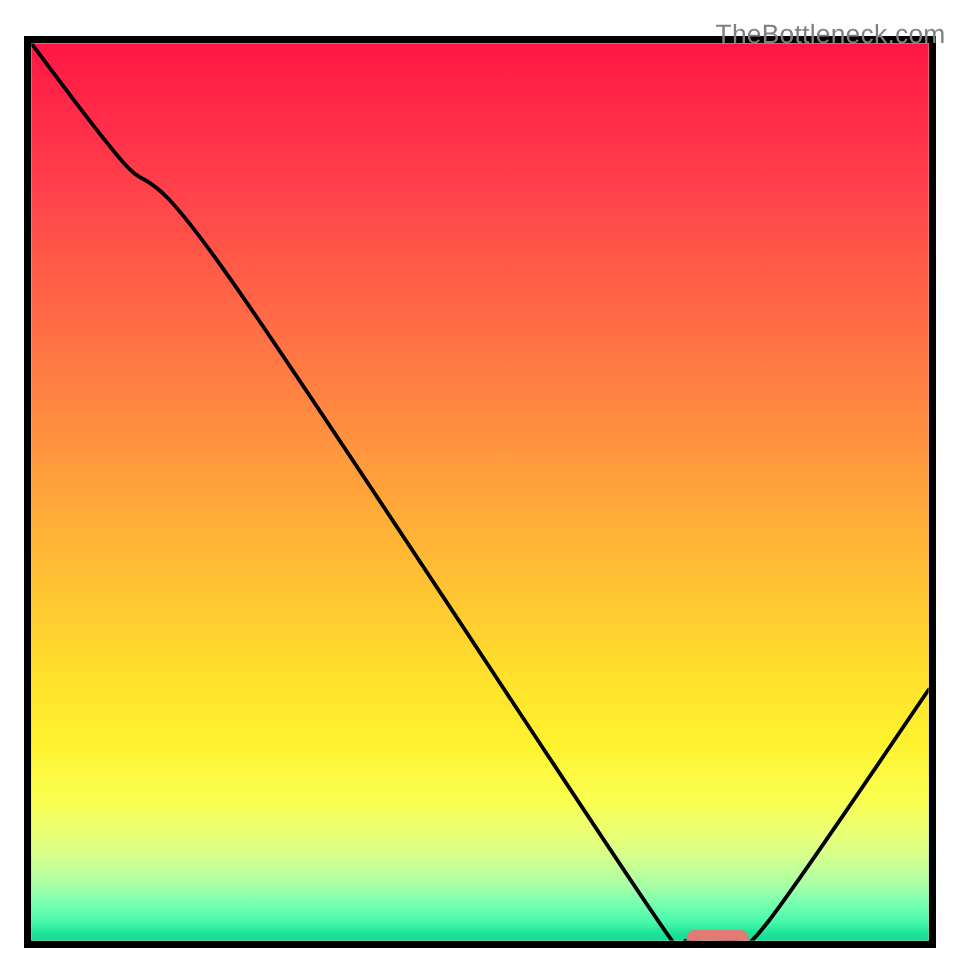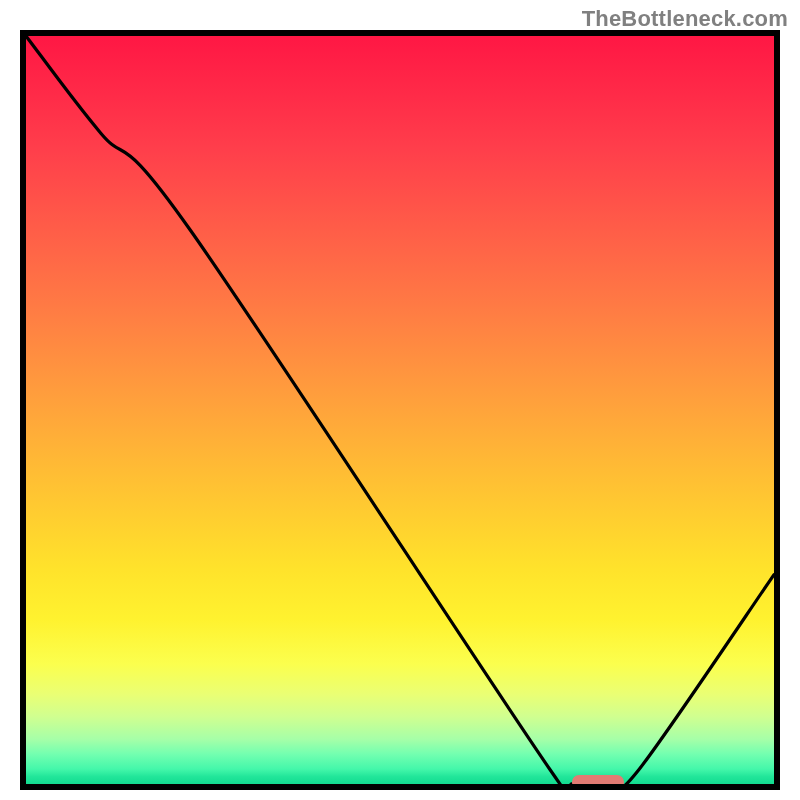--- a/index.html
+++ b/index.html
@@ -11,24 +11,24 @@
     font-family: Arial, Helvetica, sans-serif;
     overflow: hidden;
   }
   .container {
     position: relative;
     width: 800px;
     height: 800px;
   }
   .watermark {
     position: absolute;
-    top: 6px;
+    top: 16px;
     right: 12px;
     font-size: 22px;
-    font-weight: 700;
+    font-weight: 400;
     color: #808080;
     letter-spacing: 0.2px;
     z-index: 50;
   }
   .plot-frame {
     position: absolute;
     left: 20px;
     top: 30px;
     width: 760px;
     height: 760px;

